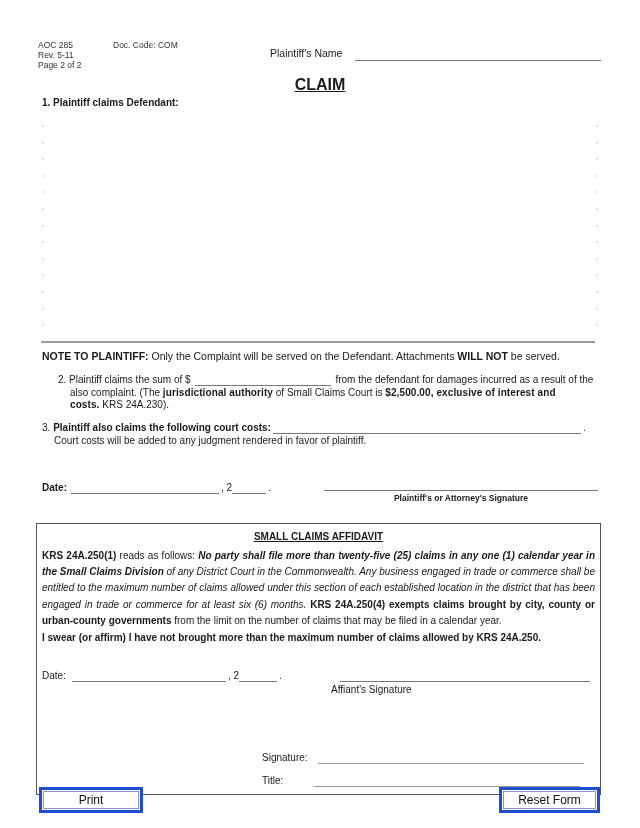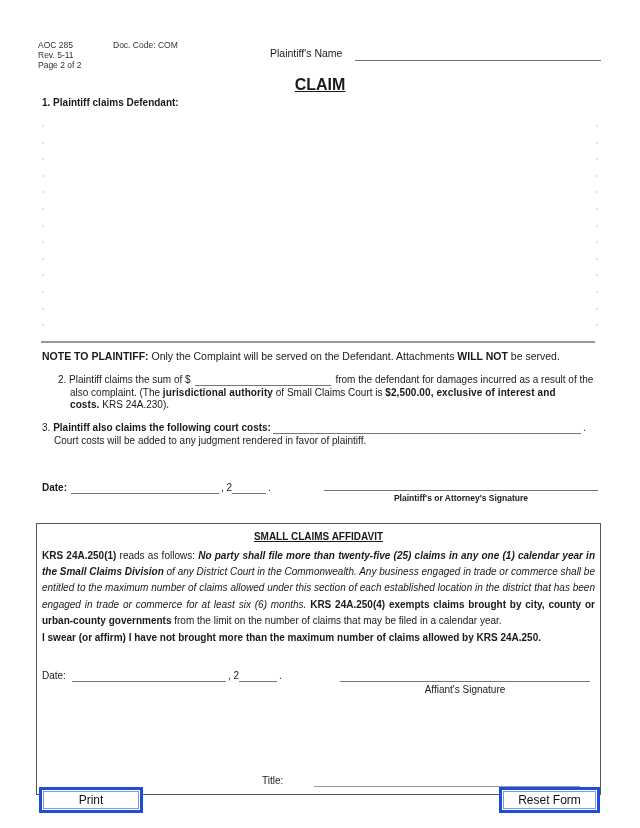--- a/index.html
+++ b/index.html
@@ -45,21 +45,21 @@
     border: 1px solid #555; box-sizing: border-box;
   }
   #aff-title { position: absolute; left: 0; width: 100%; top: 7px; text-align: center; font-size: 10px; font-weight: bold; text-decoration: underline; }
   #aff-body { position: absolute; left: 5px; right: 5px; top: 24px; font-size: 10px; line-height: 16.2px; text-align: justify; }
   #aff-body i { font-style: italic; }
   #aff-swear { position: absolute; left: 5px; top: 108px; font-size: 10px; font-weight: bold; }
 
   .aff-row { position: absolute; font-size: 10px; }
   #aff-date { left: 5px; top: 146px; }
   #aff-sig-line { position: absolute; left: 303px; top: 157px; width: 250px; border-top: 1px solid #777; }
-  #aff-sig-label { position: absolute; left: 303px; width: 250px; top: 160px; text-align: center; font-size: 10px; }
+  #aff-sig-label { position: absolute; left: 294px; width: 250px; top: 160px; text-align: left; font-size: 10px; }
   #aff-sub { left: 5px; top: 183px; }
   #aff-day { left: 5px; top: 200px; }
   #aff-signature { left: 225px; top: 228px; }
   #aff-title-row { left: 225px; top: 251px; }
 
   input.fline {
     border: none; border-bottom: 1px solid #777; background: transparent;
     font-family: "Liberation Sans", sans-serif; font-size: 10px; height: 11px; padding: 0; margin: 0 2px;
     vertical-align: baseline; outline: none;
   }
@@ -131,20 +131,23 @@
   </div>
   <div id="aff-swear">I swear (or affirm) I have not brought more than the maximum number of claims allowed by KRS 24A.250.</div>
 
   <div id="aff-date" class="aff-row">
     <span>Date:</span><input class="fline" style="width: 154px; margin-left: 6px;"><span>, 2</span><input class="fline" style="width: 38px; margin-left: 0px;">.
   </div>
   <div id="aff-sig-line"></div>
   <div id="aff-sig-label">Affiant's Signature</div>
 
 
+  <div id="aff-signature" class="aff-row">
+    <span>Signature:</span><input class="fline gray" style="width: 266px; margin-left: 10px;">
+  </div>
   <div id="aff-title-row" class="aff-row">
     <span>Title:</span><input class="fline gray" style="width: 266px; margin-left: 31px;">
   </div>
 </div>
 
 <button id="print-btn" class="btn">Print</button>
 <button id="reset-btn" class="btn">Reset Form</button>
 
 <div class="field-dot" style="left: 42px; top: 125px;"></div>
 <div class="field-dot" style="left: 596px; top: 125px;"></div>

